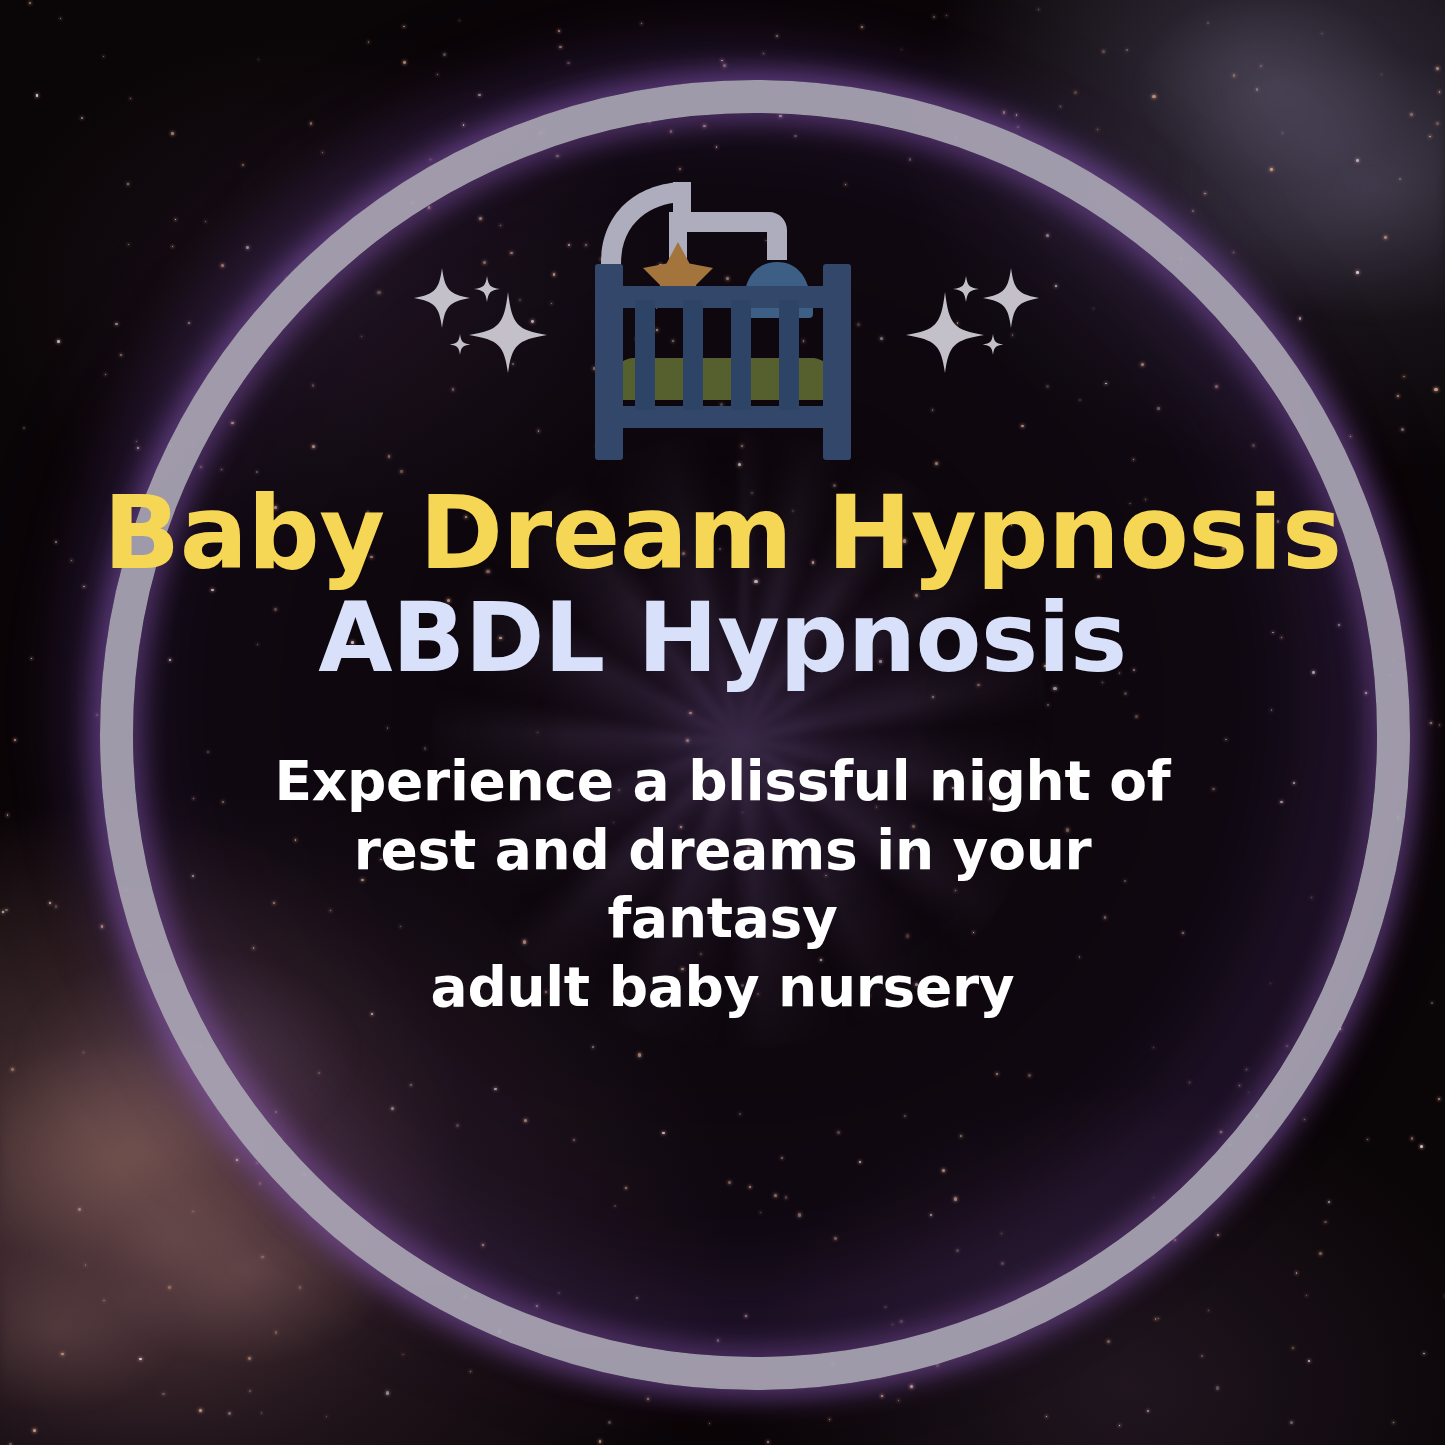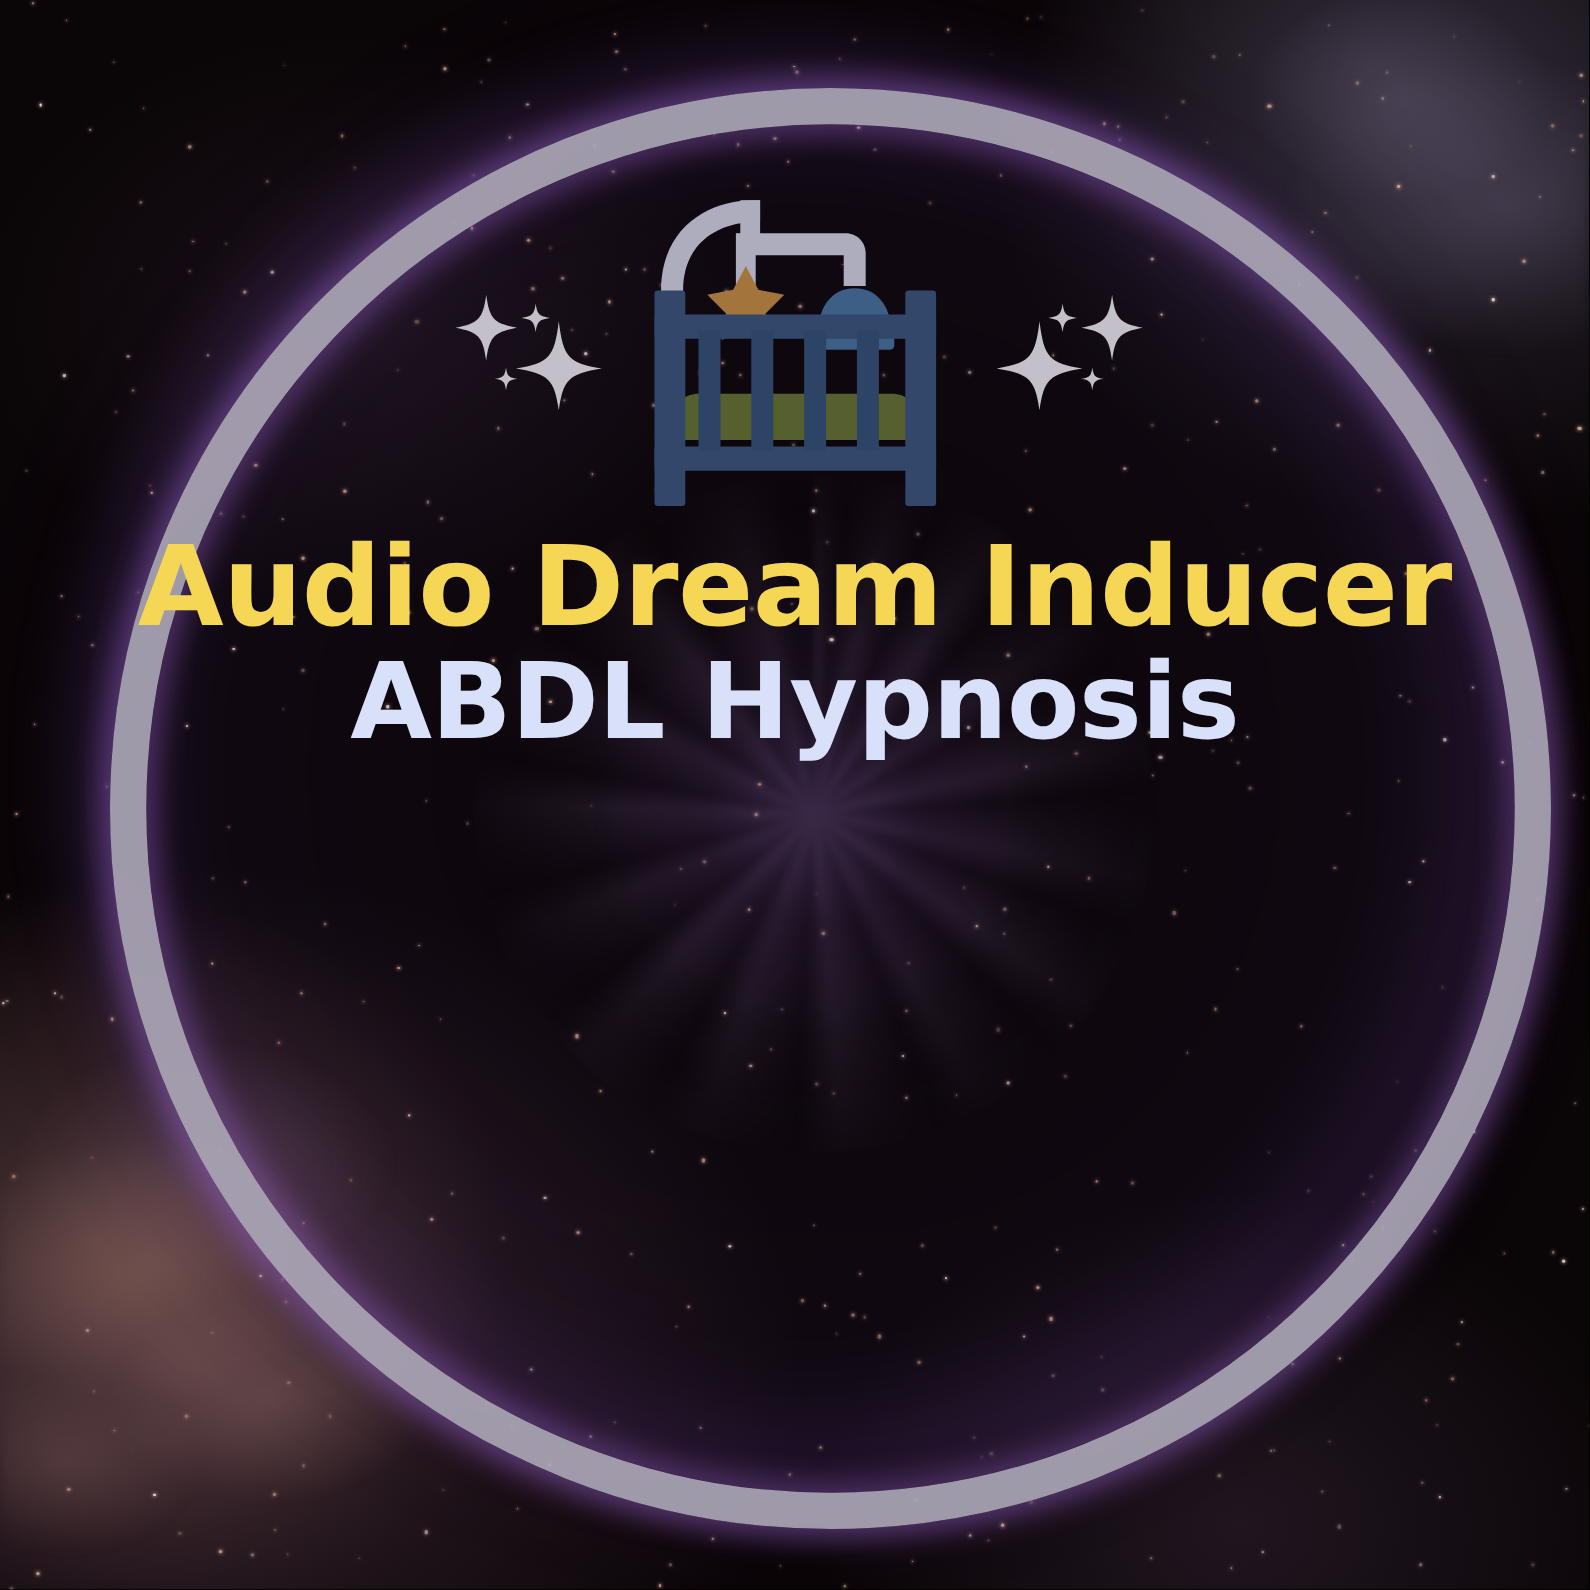--- a/index.html
+++ b/index.html
@@ -661,21 +661,26 @@
       <g transform="translate(160,0) scale(-1,1)">
         <path d="M34 6 C37 28 41 32 62 36 C41 40 37 44 34 66 C31 44 27 40 6 36 C27 32 31 28 34 6 Z" fill="#C3C0C9"></path>
         <path d="M100 30 C104 63 109 68 139 73 C109 78 104 83 100 111 C96 83 91 78 61 73 C91 68 96 63 100 30 Z" fill="#C3C0C9"></path>
         <path d="M79 14 C80.5 24 82 25.5 92 27 C82 28.5 80.5 30 79 40 C77.5 30 76 28.5 66 27 C76 25.5 77.5 24 79 14 Z" fill="#C3C0C9"></path>
         <path d="M52 72 C53.2 80 54.4 81.2 62.4 82.4 C54.4 83.6 53.2 84.8 52 92.8 C50.8 84.8 49.6 83.6 41.6 82.4 C49.6 81.2 50.8 80 52 72 Z" fill="#C3C0C9"></path>
       </g>
     </svg>
 
     <div id="text-block">
 
-      <h1 class="title-line" id="title-main">Audio Dream Inducer</h1>
+      <h1 class="title-line" id="title-main">Baby Dream Hypnosis</h1>
 
       <div id="title-sub">ABDL Hypnosis</div>
 
+      <div id="description">
+        <div>Experience a blissful night of</div>
+        <div>rest and dreams in your fantasy</div>
+        <div>adult baby nursery</div>
+      </div>
 
 
     </div>
   </div>
 </div>
 
 </body></html>

